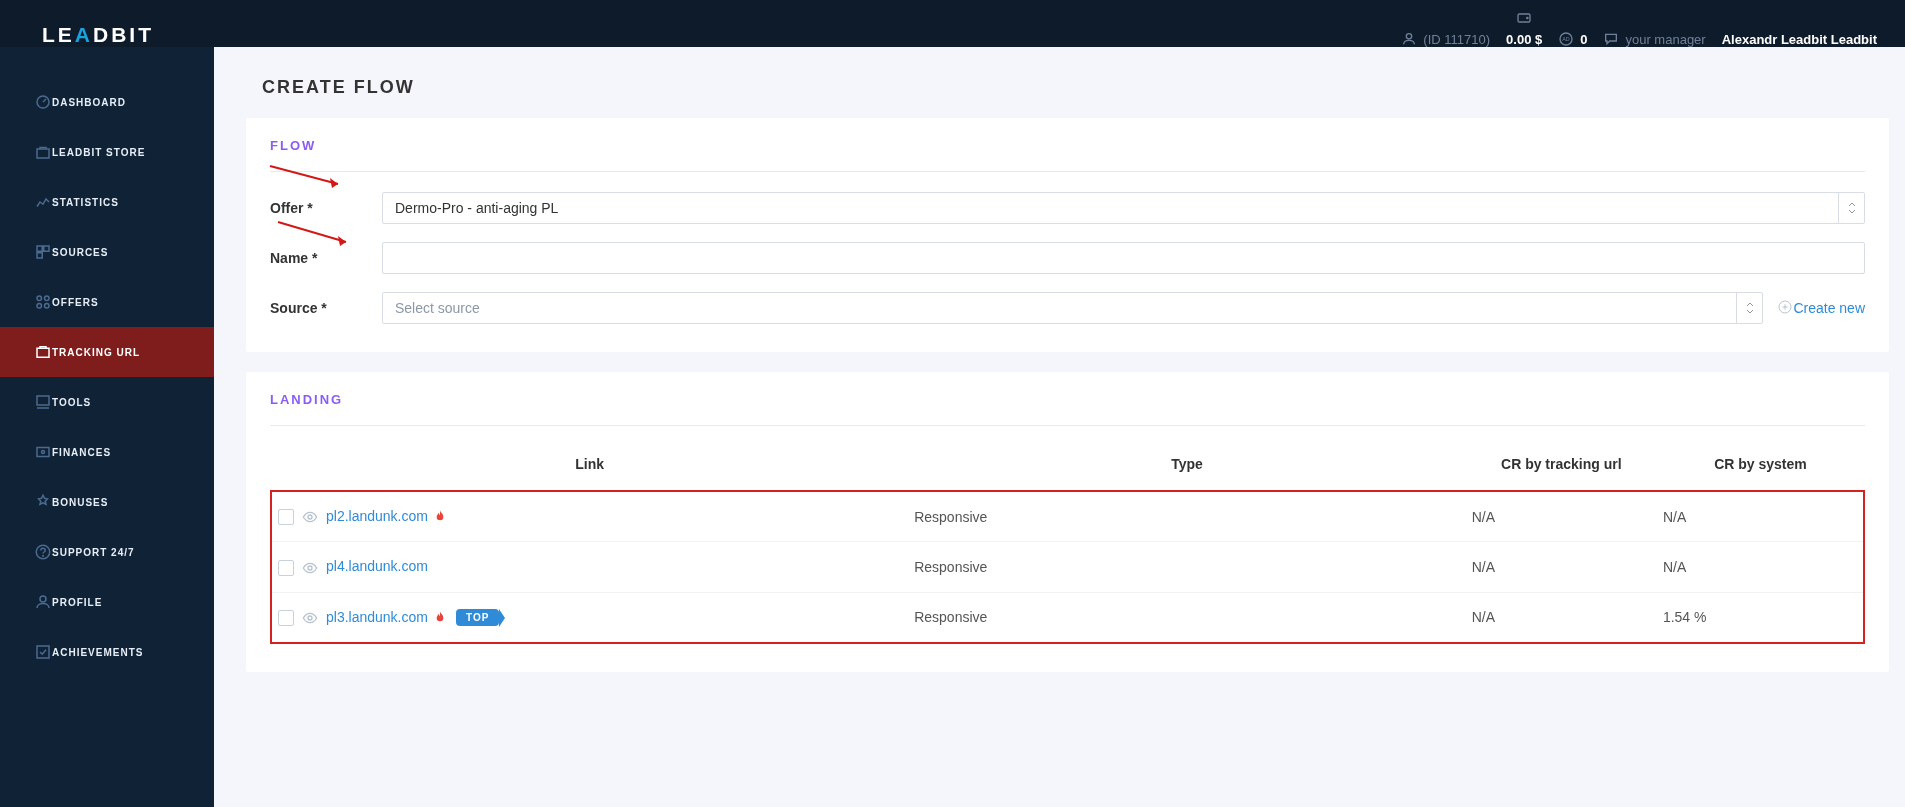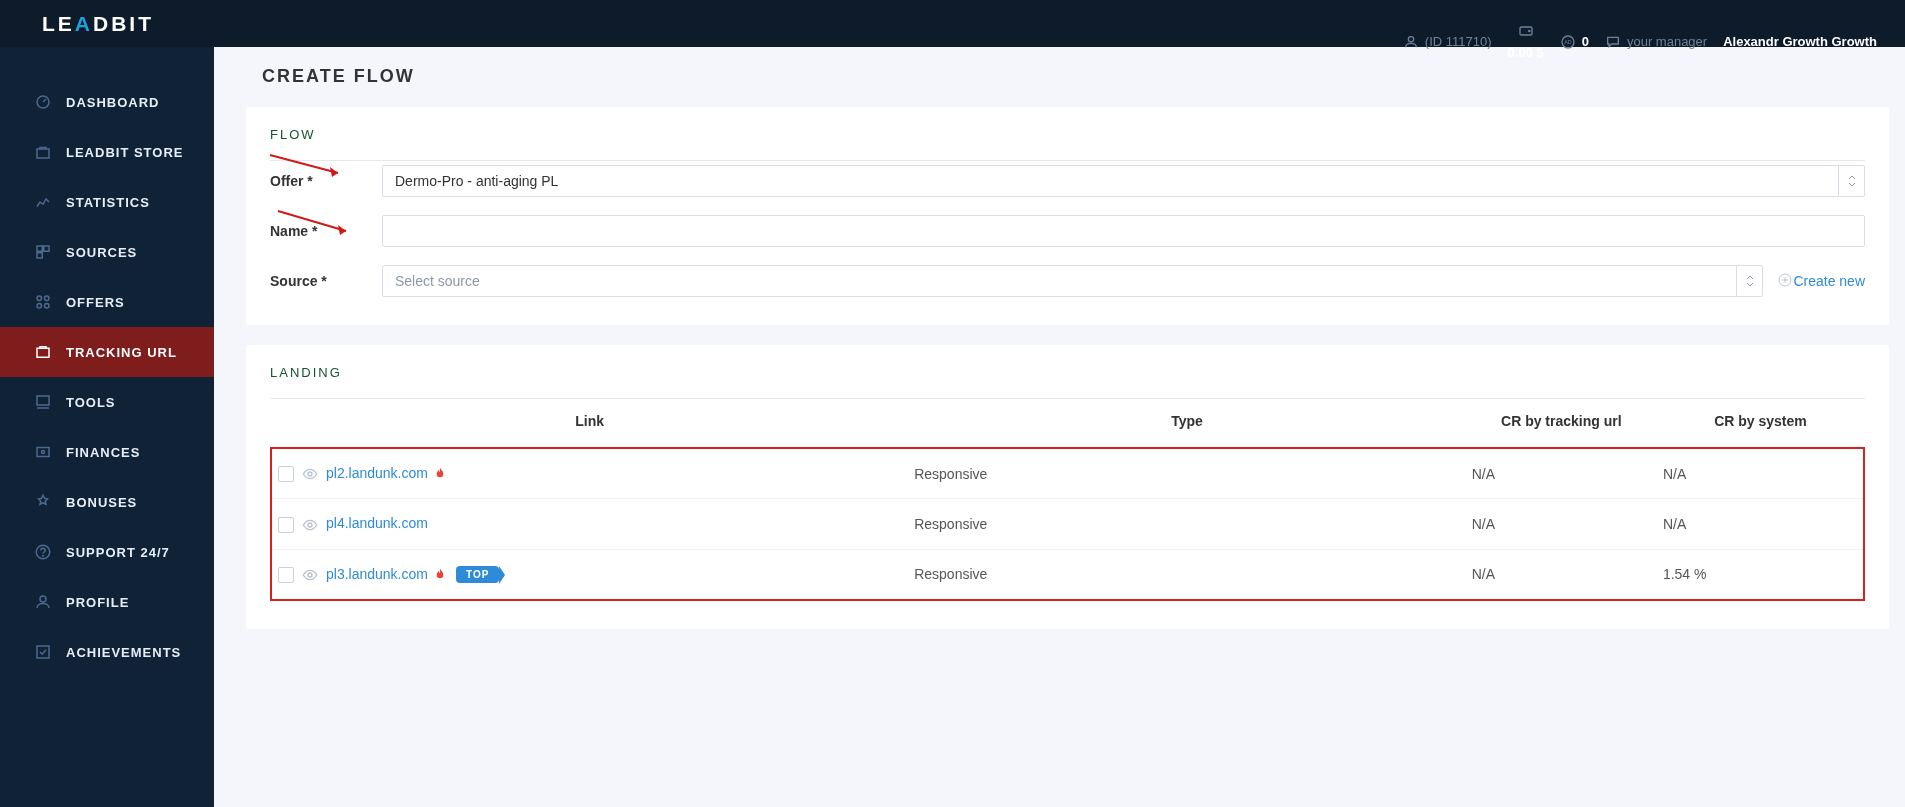--- a/index.html
+++ b/index.html
@@ -3,21 +3,21 @@
 <meta charset="utf-8">
 <style>
 * { box-sizing: border-box; margin: 0; padding: 0; }
 body { font-family: "Segoe UI", Arial, sans-serif; font-size: 14px; color: #333; background: #f4f6fb; }
 
 
 .topbar {
   height: 47px;
   background: #0e1b2b;
   display: flex;
-  align-items: center;
+  align-items: flex-end;
   padding: 0 20px 0 0;
   color: #9aa9bd;
 }
 .logo-wrap { width: 214px; display:flex; align-items:center; padding-left: 42px;}
 .logo { font-weight: 700; font-size: 21px; letter-spacing: 3px; color:#fff;}
 .logo .tri { color:#18a3dd; }
 .menu-toggle { padding:0 18px; color:#68788f; font-size:18px; cursor:pointer;}
 .topbar-spacer{flex:1;}
 .topbar-item{display:flex;align-items:center;gap:6px;padding:0 8px;font-size:13px;margin-top:36px;}
 .topbar-item.muted{color:#6f8099;}
@@ -26,43 +26,43 @@
 .ic{width:16px;height:16px;display:inline-block;}
 .ic svg{width:16px;height:16px;stroke:#6f8099;fill:none;stroke-width:2;}
 
 
 .layout{display:flex;min-height:calc(100vh - 47px);}
 .sidebar{
   width:214px;background:#102236;color:#fff;flex-shrink:0;
   padding-top:30px;
 }
 .nav-item{
-  display:flex;align-items:center;gap:14px;
+  display:flex;align-items:center;
   padding:16px 0 16px 34px;
-  font-size:13px;font-weight:700;letter-spacing:1px;
+  font-size:10px;font-weight:700;letter-spacing:1px;
   color:#e7eef7;cursor:pointer;
 }
 .nav-item.active{background:#7f1d1d;color:#fff;}
 .nav-item .icon{width:18px;height:18px;color:#4b6a8f;flex-shrink:0;}
 .nav-item.active .icon{color:#fff;}
 .nav-item .icon svg{width:18px;height:18px;stroke:currentColor;fill:none;stroke-width:2;}
 
-.content{flex:1;padding:19px 0 40px 0;}
+.content{flex:1;padding:30px 0 40px 0;}
 .page-title{font-size:18px;font-weight:700;letter-spacing:2px;color:#333;margin:0 0 20px 48px;}
 
 
 .card{
   background:#fff;border-radius:2px;
   margin:0 16px 20px 32px;
   padding:20px 24px 28px 24px;
   position:relative;
 }
 .card h3{
-  font-size:13px;font-weight:400;letter-spacing:2px;color:#14532d;
-  border-bottom:1px solid #e7e9ef;padding-bottom:18px;margin-bottom:4px;
+  font-size:13px;font-weight:700;letter-spacing:2px;color:#8b5cf6;
+  border-bottom:1px solid #e7e9ef;padding-bottom:18px;margin-bottom:20px;
 }
 .form-row{display:flex;align-items:center;margin-bottom:18px;}
 .form-row label{
   width:112px;font-size:14px;color:#333;font-weight:600;
 }
 .form-row .control{flex:1;display:flex;align-items:center;gap:14px;}
 input.text, .select{
   width:100%;height:32px;border:1px solid #d8dde6;border-radius:2px;
   padding:0 12px;font-size:14px;color:#333;background:#fff;
 }
@@ -144,21 +144,21 @@
         </svg></span>
     <span style="color:#fff;font-weight:700">0</span>
   </div>
   <div class="topbar-item muted">
     <span class="ic"><svg viewBox="0 0 24 24">
           <path d="M4 5h16v10H10l-4 4v-4H4z"></path>
         </svg></span>
     <span>your manager</span>
   </div>
   <div class="topbar-item manager-name">
-    <span>Alexandr Growth Growth</span>
+    <span>Alexandr Leadbit Leadbit</span>
   </div>
 </div>
 
 <div class="layout">
 
   <nav class="sidebar">
 
     <div id="nav-holder">
         <div class="nav-item">
           <span class="icon"><svg viewBox="0 0 24 24">

